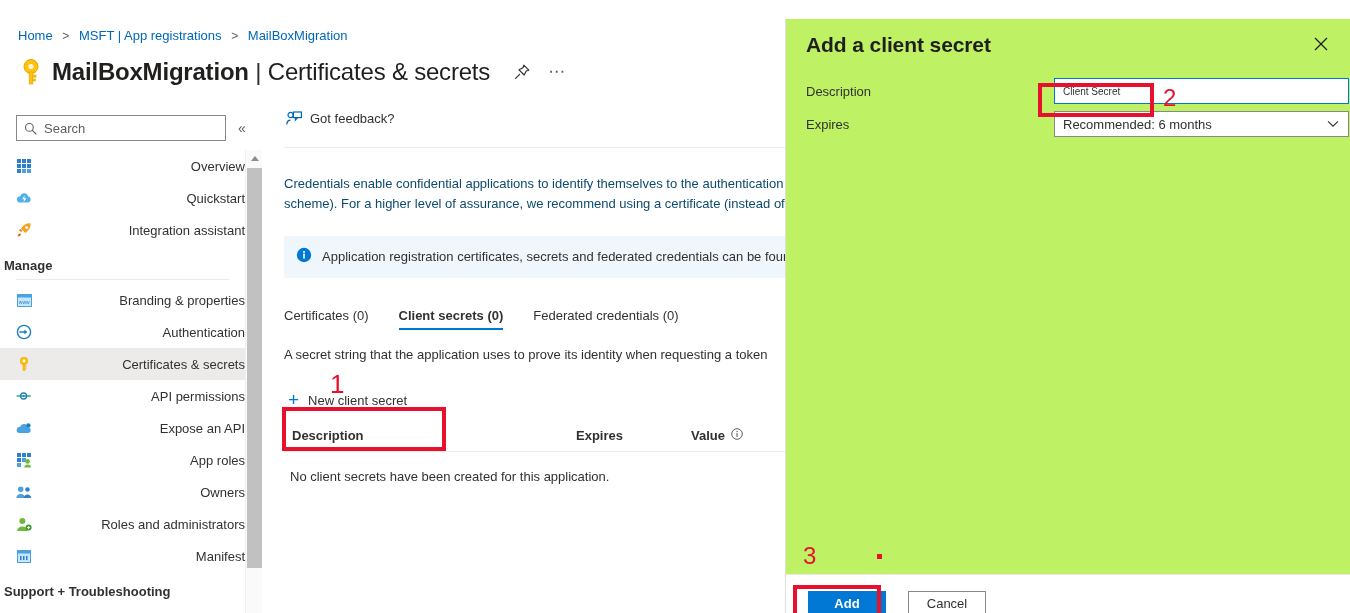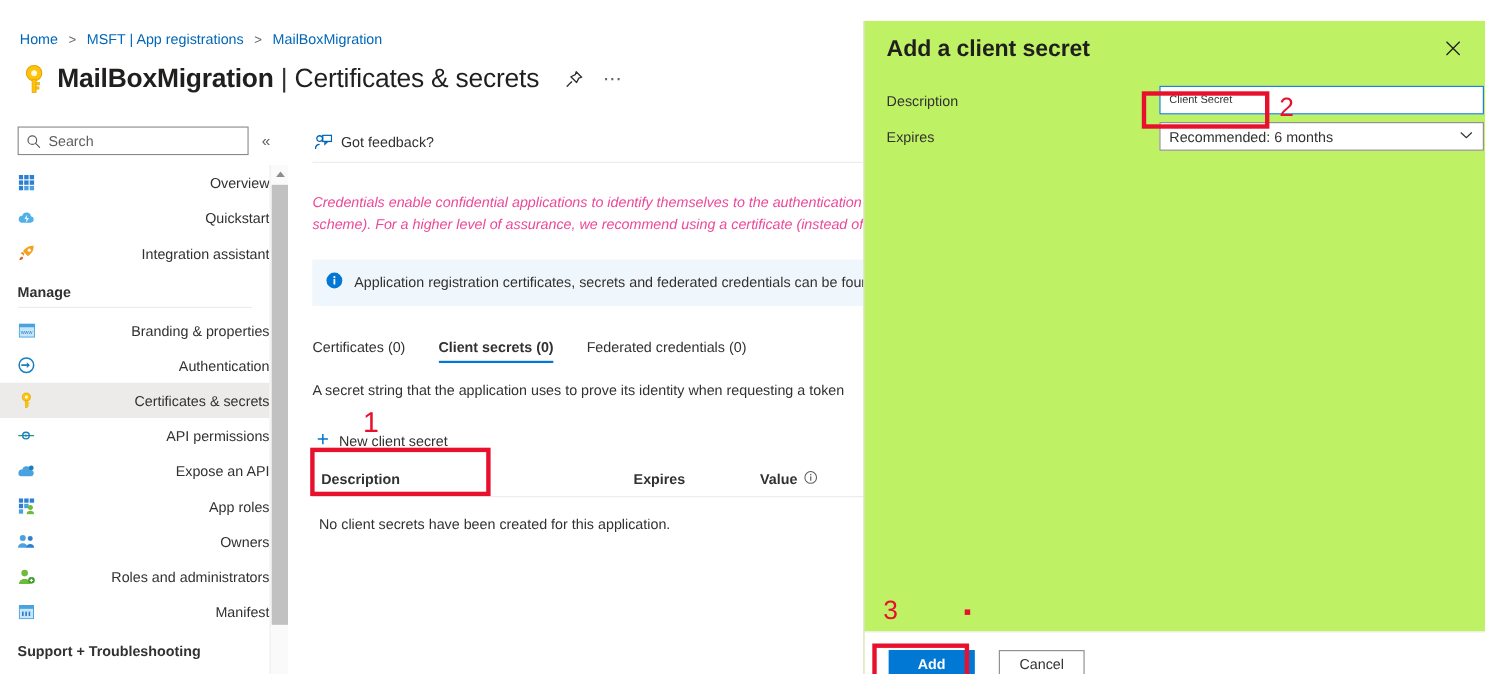--- a/index.html
+++ b/index.html
@@ -76,21 +76,21 @@
   }
   .nav-item.selected { background: #edebe9; }
   .nav-ico {
     width: 16px; height: 16px; flex: 0 0 16px;
     margin-right: 11px; display: flex;
     align-items: center; justify-content: center;
   }
   .nav-label { white-space: nowrap; }
   .nav-group {
     font-size: 13px; font-weight: 600; color: #323130;
-    padding: 12px 0 4px 16px;
+    padding: 12px 0 4px 4px;
   }
   .nav-rule {
     height: 1px; background: #edebe9;
     margin: 2px 16px 4px 16px;
   }
 
   
   #nav-sb {
     position: absolute; left: 245px; top: 0;
     width: 17px; height: 487px; background: #fafafa;
@@ -113,33 +113,33 @@
     position: absolute; left: 1px; top: 18px;
     width: 15px; height: 400px; background: #c1c1c1; cursor: pointer;
   }
 
   
   #main {
     position: absolute; left: 262px; top: 92px;
     width: 523px; height: 521px; background: #fff; overflow: hidden;
   }
   #feedback-row {
-    display: flex; align-items: center;
+    display: flex; align-items: flex-start;
     height: 36px; padding-left: 24px;
   }
   #feedback-btn {
     display: flex; align-items: center;
     cursor: pointer; font-size: 13px; color: #323130;
   }
   #feedback-btn svg { margin-right: 8px; flex: 0 0 16px; }
   #cmd-rule { height: 1px; background: #edebe9; margin: 0 0 0 22px; }
 
   #desc-para {
     padding: 26px 0 0 22px; width: 560px;
-    font-size: 13px; line-height: 20px; color: #ec4899; font-style: italic;
+    font-size: 13px; line-height: 20px; color: #0c4a6e;
   }
   #info-bar {
     margin: 22px 0 0 22px; width: 560px; min-height: 42px;
     background: #eff6fc; display: flex; align-items: center;
     padding: 9px 12px;
   }
   #info-bar .ico { flex: 0 0 16px; margin-right: 10px; }
   #info-bar .txt {
     font-size: 13px; line-height: 18px; color: #323130; white-space: nowrap;
   }

